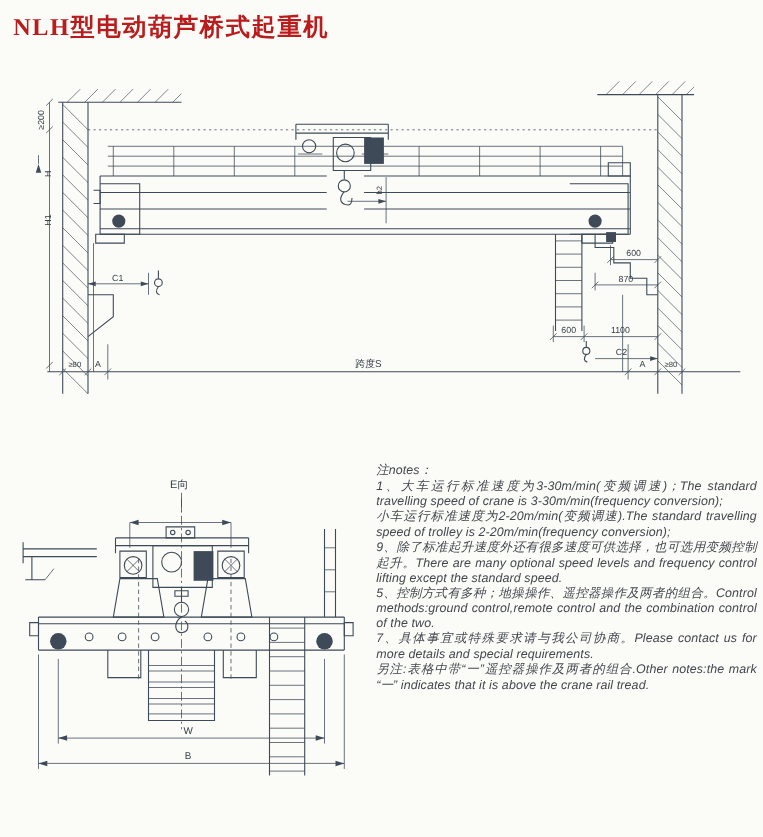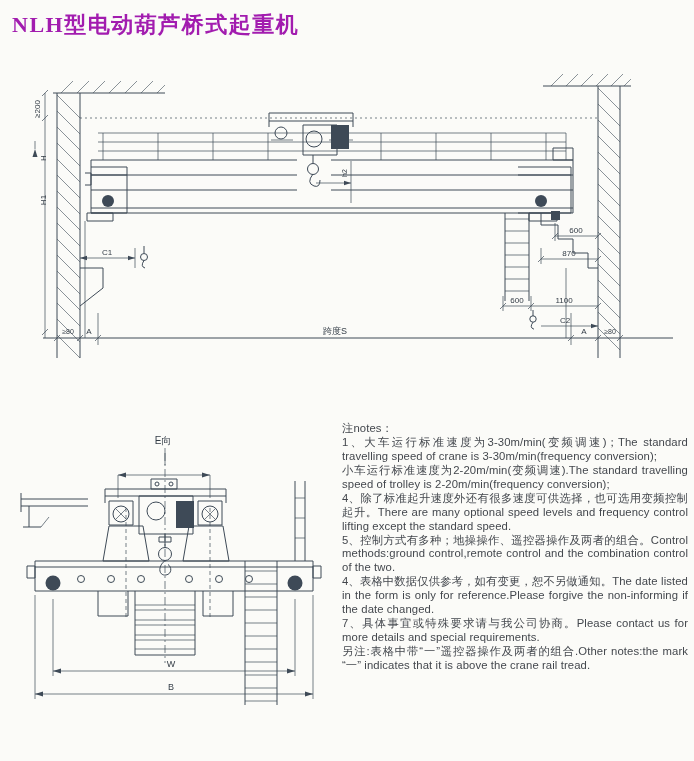--- a/index.html
+++ b/index.html
@@ -4,21 +4,21 @@
 <style>
   html,body{margin:0;padding:0;}
   body{
     width:694px;height:761px;position:relative;overflow:hidden;
     background:#fbfbf8;
     font-family:"Liberation Sans",sans-serif;
   }
   .page-title{
     position:absolute;left:12px;top:10px;
     font-family:"Liberation Serif",serif;
-    font-weight:700;font-size:22px;letter-spacing:1.5px;color:#a21caf;
+    font-weight:700;font-size:22px;letter-spacing:1.5px;color:#b91c1c;
   }
   .dwg{position:absolute;}
   #front-view{left:13px;top:63px;}
   #end-view{left:13px;top:413px;}
   .dwg line,.dwg path,.dwg rect,.dwg circle,.dwg polygon{
     stroke:#3e4a57;fill:none;stroke-width:1;vector-effect:non-scaling-stroke;
   }
   .dwg .thin{stroke-width:0.7;}
   .dwg .hatch{stroke-width:0.7;opacity:0.85;}
   .dwg .fill{fill:#3e4a57;stroke:none;}
@@ -27,21 +27,21 @@
     stroke:none;fill:#333c46;
     font-family:"Liberation Sans",sans-serif;font-size:8px;
   }
   .dwg text.big{font-size:10px;}
   .dwg text.mid{font-size:9px;}
   .dwg text.sm{font-size:7px;}
   .notes{
     position:absolute;left:342px;top:422px;width:346px;
     font-size:11.3px;line-height:1.235;color:#43474d;letter-spacing:0.1px;
   }
-  .notes p{margin:0;text-align:justify;}
+  .notes p{margin:0;text-align:justify;font-style:italic;}
   .notes .hdr{text-align:left;}
 </style>
 </head>
 <body>
 
 <div class="page-title">NLH型电动葫芦桥式起重机</div>
 
 <svg id="front-view" class="dwg" width="675" height="300" viewBox="0 0 675 300">
 
   <g>
@@ -238,18 +238,17 @@
     <path class="thin" d="M22,182 V286 M300,182 V286 M22,281 H300"></path>
     <path class="arr" d="M22,281 l8,-2.5 v5 z M300,281 l-8,-2.5 v5 z"></path>
     <text class="mid" x="158" y="277" text-anchor="middle">B</text>
   </g>
 </svg>
 
 <div class="notes">
   <p class="hdr">注notes：</p>
   <p>1、大车运行标准速度为3-30m/min(变频调速)；The standard travelling speed of crane is 3-30m/min(frequency conversion);</p>
   <p>小车运行标准速度为2-20m/min(变频调速).The standard travelling speed of trolley is 2-20m/min(frequency conversion);</p>
-  <p>4、除了标准起升速度外还有很多速度可供选择，也可选用变频控制起升。There are many optional speed levels and frequency control lifting except the standard speed.</p>
+  <p>9、除了标准起升速度外还有很多速度可供选择，也可选用变频控制起升。There are many optional speed levels and frequency control lifting except the standard speed.</p>
   <p>5、控制方式有多种；地操操作、遥控器操作及两者的组合。Control methods:ground control,remote control and the combination control of the two.</p>
-  <p>4、表格中数据仅供参考，如有变更，恕不另做通知。The date listed in the form is only for reference.Please forgive the non-informing if the date changed.</p>
   <p>7、具体事宜或特殊要求请与我公司协商。Please contact us for more details and special requirements.</p>
   <p>另注:表格中带“一”遥控器操作及两者的组合.Other  notes:the mark “一” indicates that it is above the crane rail tread.</p>
 </div>
 
 </body></html>

